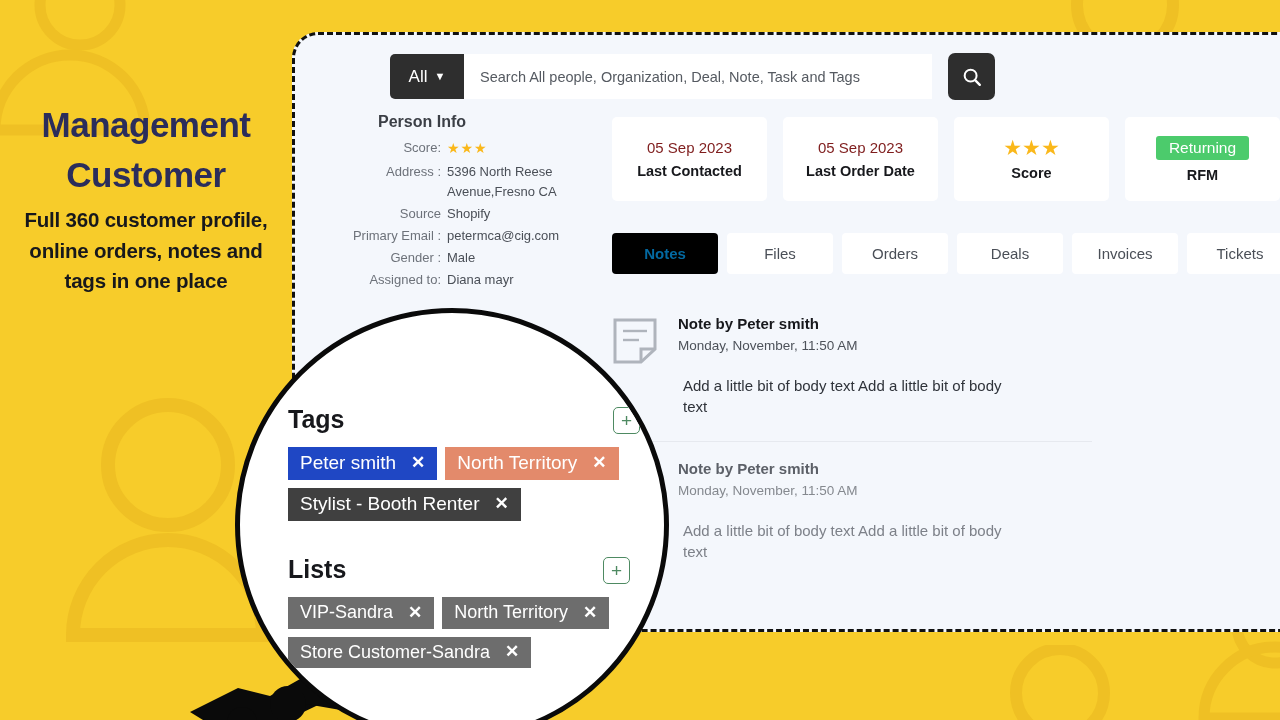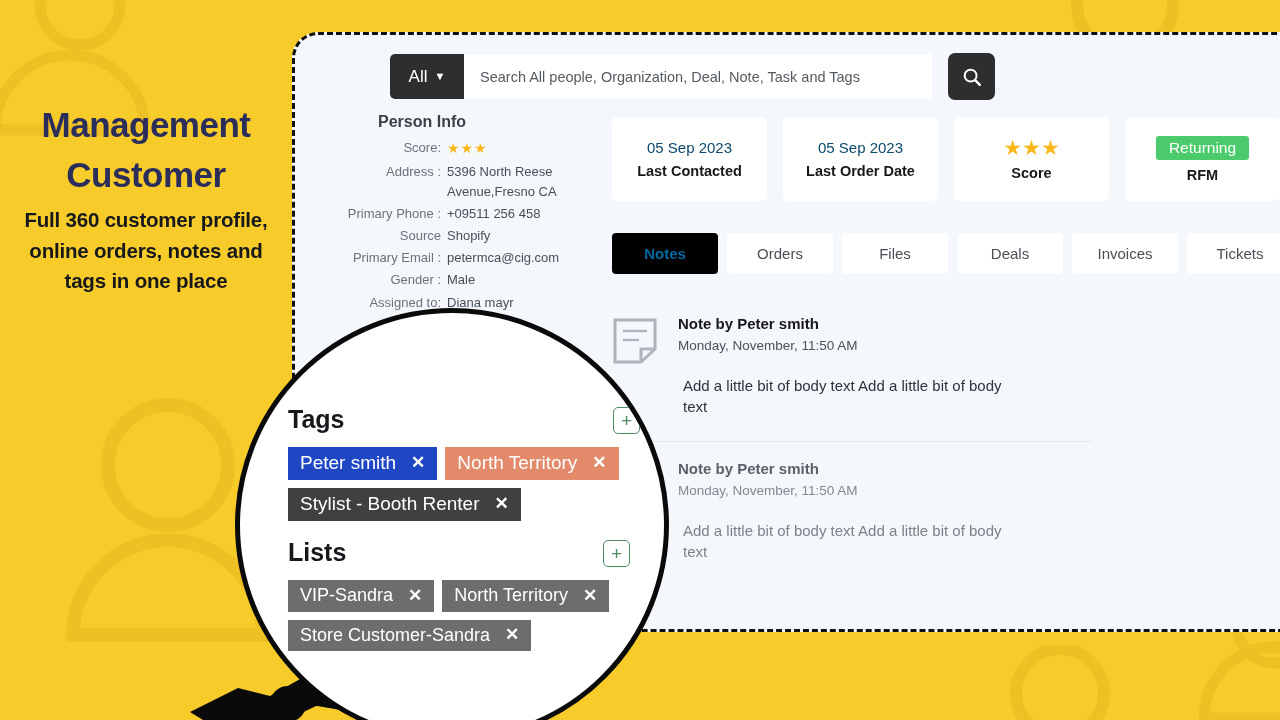--- a/index.html
+++ b/index.html
@@ -62,21 +62,21 @@
   .pi-label{width:108px;text-align:right;color:#6d727a;flex:0 0 auto;padding-right:6px;}
   .pi-value{color:#4a4f57;}
   .pi-stars{color:#FAB81B;letter-spacing:1px;font-size:14px;}
 
   
   .stats{position:absolute;left:317px;top:82px;display:flex;gap:16px;}
   .stat-card{
     background:#fff;border-radius:5px;width:155px;height:84px;
     display:flex;flex-direction:column;align-items:center;justify-content:center;gap:7px;
   }
-  .stat-top{font-size:15px;color:#0c4a6e;}
+  .stat-top{font-size:15px;color:#7f1d1d;}
   .stat-bottom{font-size:14.5px;font-weight:bold;color:#17181C;}
   .stat-stars{color:#FAB81B;font-size:21px;letter-spacing:0px;line-height:1;}
   .rfm-badge{
     background:#4CCB6C;color:#fff;font-size:15.5px;padding:3px 13px;border-radius:3px;
   }
 
   
   .tabs{position:absolute;left:317px;top:198px;display:flex;gap:9px;}
   .tab{
     background:#fff;border-radius:4px;height:41px;min-width:106px;
@@ -112,21 +112,21 @@
     color:#4E8A62;font-size:19px;line-height:1;cursor:pointer;background:#fff;
   }
   .chips{display:flex;flex-wrap:wrap;gap:8px;margin-top:13px;}
   .chip{
     display:inline-flex;align-items:center;gap:15px;color:#fff;
     font-size:19px;padding:4px 12px 5px 12px;line-height:1.25;cursor:pointer;
   }
   .chip .x{font-size:17px;font-weight:bold;line-height:1;}
 
   .tags-block{position:absolute;left:48px;top:92px;width:352px;}
-  .lists-block{position:absolute;left:48px;top:225px;width:352px;}
+  .lists-block{position:absolute;left:48px;top:242px;width:352px;}
   .lists-block .chip{font-size:18px;}
   .lists-block .sec-head{width:342px;}
 </style>
 </head>
 <body>
 
 <div id="stage">
 
   <div class="deco" style="left:-30px;top:-40px;">
     <svg width="200" height="190" viewBox="0 0 200 190">
@@ -192,24 +192,20 @@
       <div id="pi-rows">
           <div class="pi-row">
             <div class="pi-label">Score:</div>
             <div class="pi-value pi-stars">★★★</div>
           </div>
           <div class="pi-row">
             <div class="pi-label">Address :</div>
             <div class="pi-value" style="max-width: 130px;">5396 North Reese Avenue,Fresno CA</div>
           </div>
           <div class="pi-row">
-            <div class="pi-label">Primary Phone :</div>
-            <div class="pi-value">+09511 256 458</div>
-          </div>
-          <div class="pi-row">
             <div class="pi-label">Source</div>
             <div class="pi-value">Shopify</div>
           </div>
           <div class="pi-row">
             <div class="pi-label">Primary Email :</div>
             <div class="pi-value">petermca@cig.com</div>
           </div>
           <div class="pi-row">
             <div class="pi-label">Gender :</div>
             <div class="pi-value">Male</div>
@@ -235,22 +231,22 @@
           <div class="stat-bottom">Score</div>
         </div>
         <div class="stat-card">
           <div class="rfm-badge" style="background: rgb(76, 203, 108);">Returning</div>
           <div class="stat-bottom">RFM</div>
         </div>
       </div>
 
     <div class="tabs" id="tab-strip">
         <div class="tab active">Notes</div>
+        <div class="tab">Files</div>
         <div class="tab">Orders</div>
-        <div class="tab">Files</div>
         <div class="tab">Deals</div>
         <div class="tab">Invoices</div>
         <div class="tab">Tickets</div>
       </div>
 
     <div class="notes" id="note-list">
         <div class="note">
           <div class="note-icon"><svg width="46" height="48" viewBox="0 0 46 48">
               <path d="M3 3 H43 V32 L29 45 H3 Z" fill="none" stroke="#AFB4BC" stroke-width="3"></path>
               <path d="M43 32 L29 32 L29 45" fill="none" stroke="#AFB4BC" stroke-width="3"></path>

